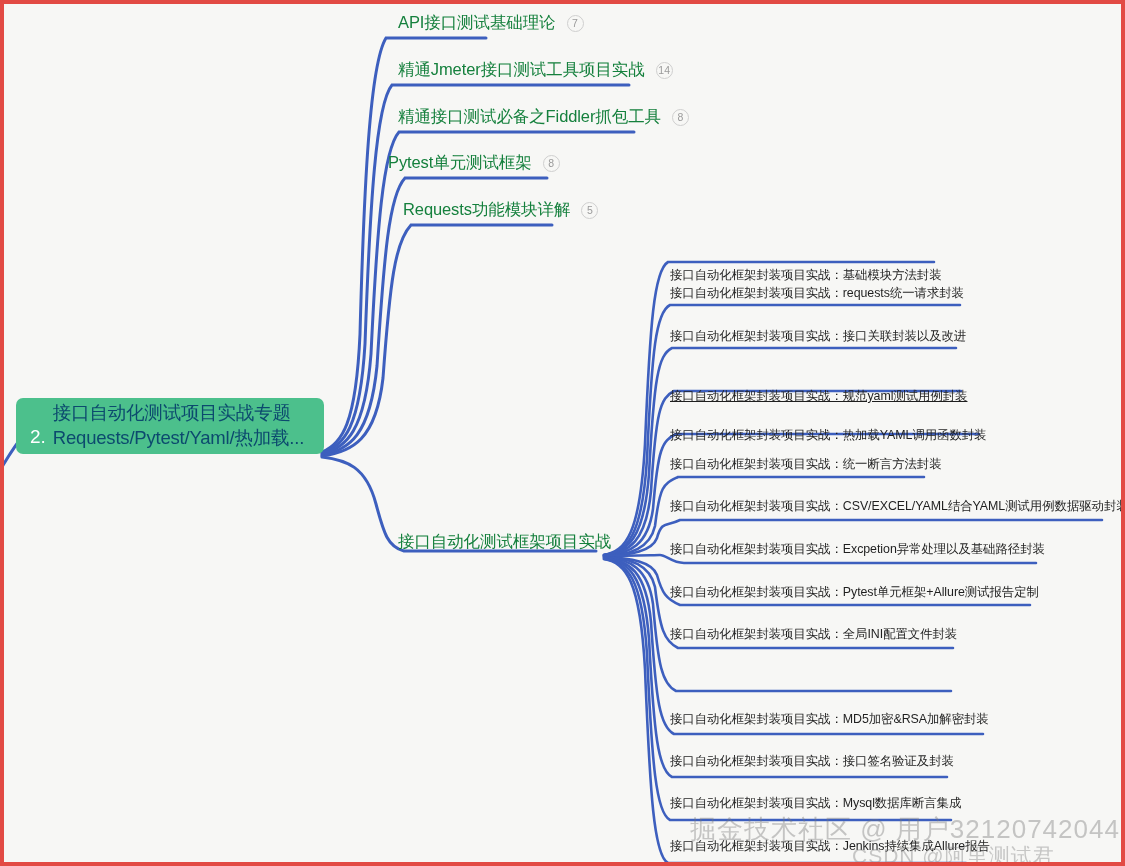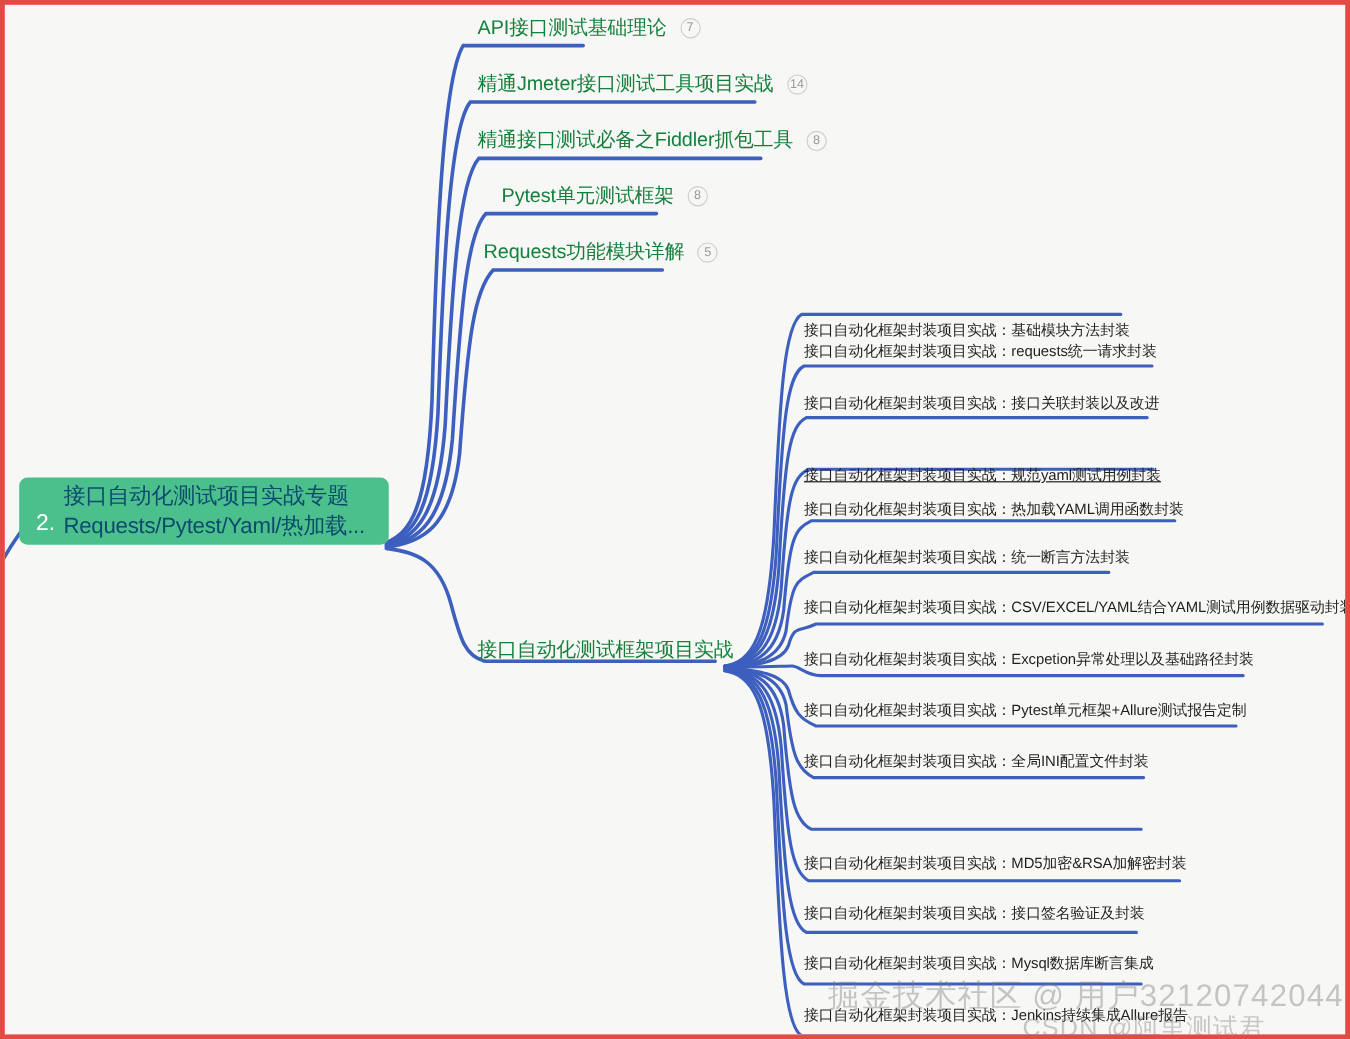--- a/index.html
+++ b/index.html
@@ -151,39 +151,39 @@
   <div class="topic-l1" style="left:394px; top:55px;">
     <span class="t-label">精通Jmeter接口测试工具项目实战</span>
     <span class="t-badge">14</span>
   </div>
 
   <div class="topic-l1" style="left:394px; top:102px;">
     <span class="t-label">精通接口测试必备之Fiddler抓包工具</span>
     <span class="t-badge">8</span>
   </div>
 
-  <div class="topic-l1" style="left:414px; top:148px;justify-content:space-between;">
+  <div class="topic-l1" style="left:384px; top:148px;justify-content:space-between;">
     <span class="t-label">Pytest单元测试框架</span>
     <span class="t-badge">8</span>
   </div>
 
   <div class="topic-l1" style="left:399px; top:195px;">
     <span class="t-label">Requests功能模块详解</span>
     <span class="t-badge">5</span>
   </div>
 
   <div class="topic-l1" style="left:394px; top:527px;">
     <span class="t-label">接口自动化测试框架项目实战</span>
   </div>
 
   <div class="topic-l2" style="left:666px; top:238px;margin-top:25px;">接口自动化框架封装项目实战：基础模块方法封装</div>
   <div class="topic-l2" style="left:666px; top:281px;">接口自动化框架封装项目实战：requests统一请求封装</div>
   <div class="topic-l2" style="left:666px; top:324px;">接口自动化框架封装项目实战：接口关联封装以及改进</div>
   <div class="topic-l2" style="left:666px; top:384px;text-decoration:underline;">接口自动化框架封装项目实战：规范yaml测试用例封装</div>
-  <div class="topic-l2" style="left:666px; top:412px;">接口自动化框架封装项目实战：热加载YAML调用函数封装</div>
+  <div class="topic-l2" style="left:666px; top:423px;">接口自动化框架封装项目实战：热加载YAML调用函数封装</div>
   <div class="topic-l2" style="left:666px; top:452px;">接口自动化框架封装项目实战：统一断言方法封装</div>
   <div class="topic-l2" style="left:666px; top:494px;">接口自动化框架封装项目实战：CSV/EXCEL/YAML结合YAML测试用例数据驱动封装</div>
   <div class="topic-l2" style="left:666px; top:537px;">接口自动化框架封装项目实战：Excpetion异常处理以及基础路径封装</div>
   <div class="topic-l2" style="left:666px; top:580px;">接口自动化框架封装项目实战：Pytest单元框架+Allure测试报告定制</div>
   <div class="topic-l2" style="left:666px; top:622px;">接口自动化框架封装项目实战：全局INI配置文件封装</div>
   <div class="topic-l2" style="left:666px; top:707px;">接口自动化框架封装项目实战：MD5加密&amp;RSA加解密封装</div>
   <div class="topic-l2" style="left:666px; top:749px;">接口自动化框架封装项目实战：接口签名验证及封装</div>
   <div class="topic-l2" style="left:666px; top:791px;">接口自动化框架封装项目实战：Mysql数据库断言集成</div>
   <div class="topic-l2" style="left:666px; top:834px;">接口自动化框架封装项目实战：Jenkins持续集成Allure报告</div>
 

